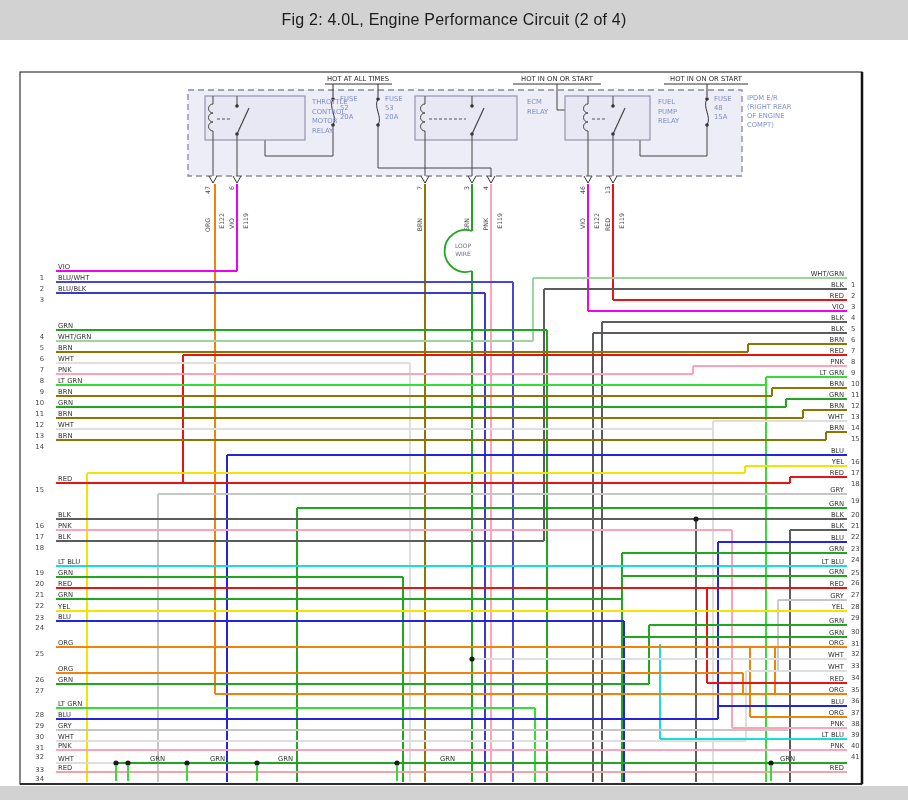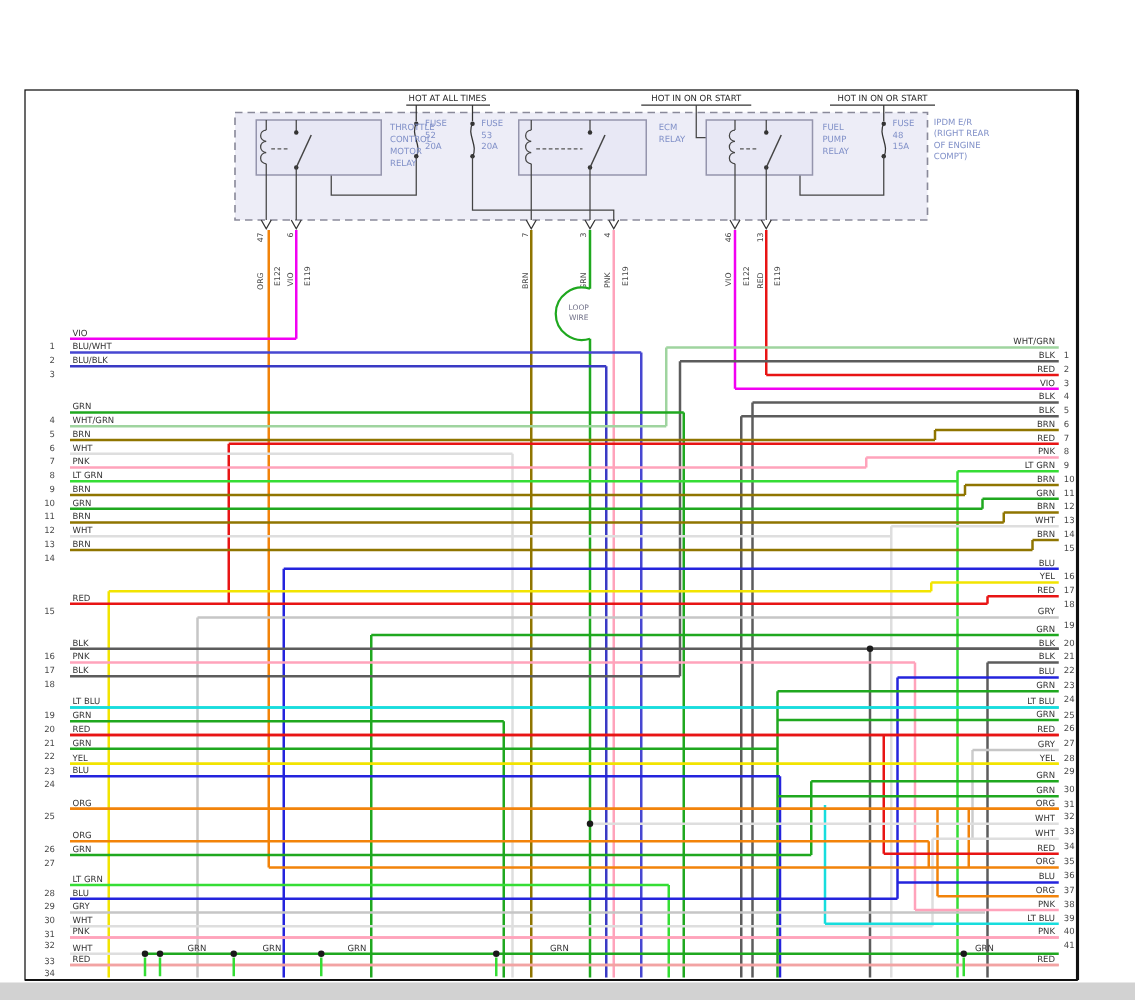--- a/index.html
+++ b/index.html
@@ -9,20 +9,23 @@
             display:flex;align-items:center;justify-content:center;}
   .titlebar span{font-size:16px;color:#1c1c1c;letter-spacing:.2px;}
   .bottombar{position:absolute;left:0;top:786px;width:908px;height:14px;background:#d2d2d2;}
   svg{position:absolute;left:0;top:0;}
   text{font-family:"DejaVu Sans","Liberation Sans",sans-serif;}
 </style>
 </head>
 <body>
 
 <div class="stage">
+  <div class="titlebar">
+    <span>Fig 2: 4.0L, Engine Performance Circuit (2 of 4)</span>
+  </div>
   <div class="bottombar"></div>
   <svg id="diagram" width="908" height="800" viewBox="0 0 908 800">
       <g>
         <rect x="20" y="72" width="842" height="712" fill="#ffffff" stroke="#111" stroke-width="1"></rect>
         <line x1="862" y1="72" x2="862" y2="784" stroke="#111" stroke-width="2.5"></line>
         <line x1="20" y1="784" x2="862" y2="784" stroke="#111" stroke-width="1.5"></line>
       </g>
       <g>
         <line x1="87" y1="473" x2="87" y2="782" stroke="#f2e400" stroke-width="2"></line>
         <line x1="745" y1="466" x2="745" y2="473" stroke="#f2e400" stroke-width="2"></line>

